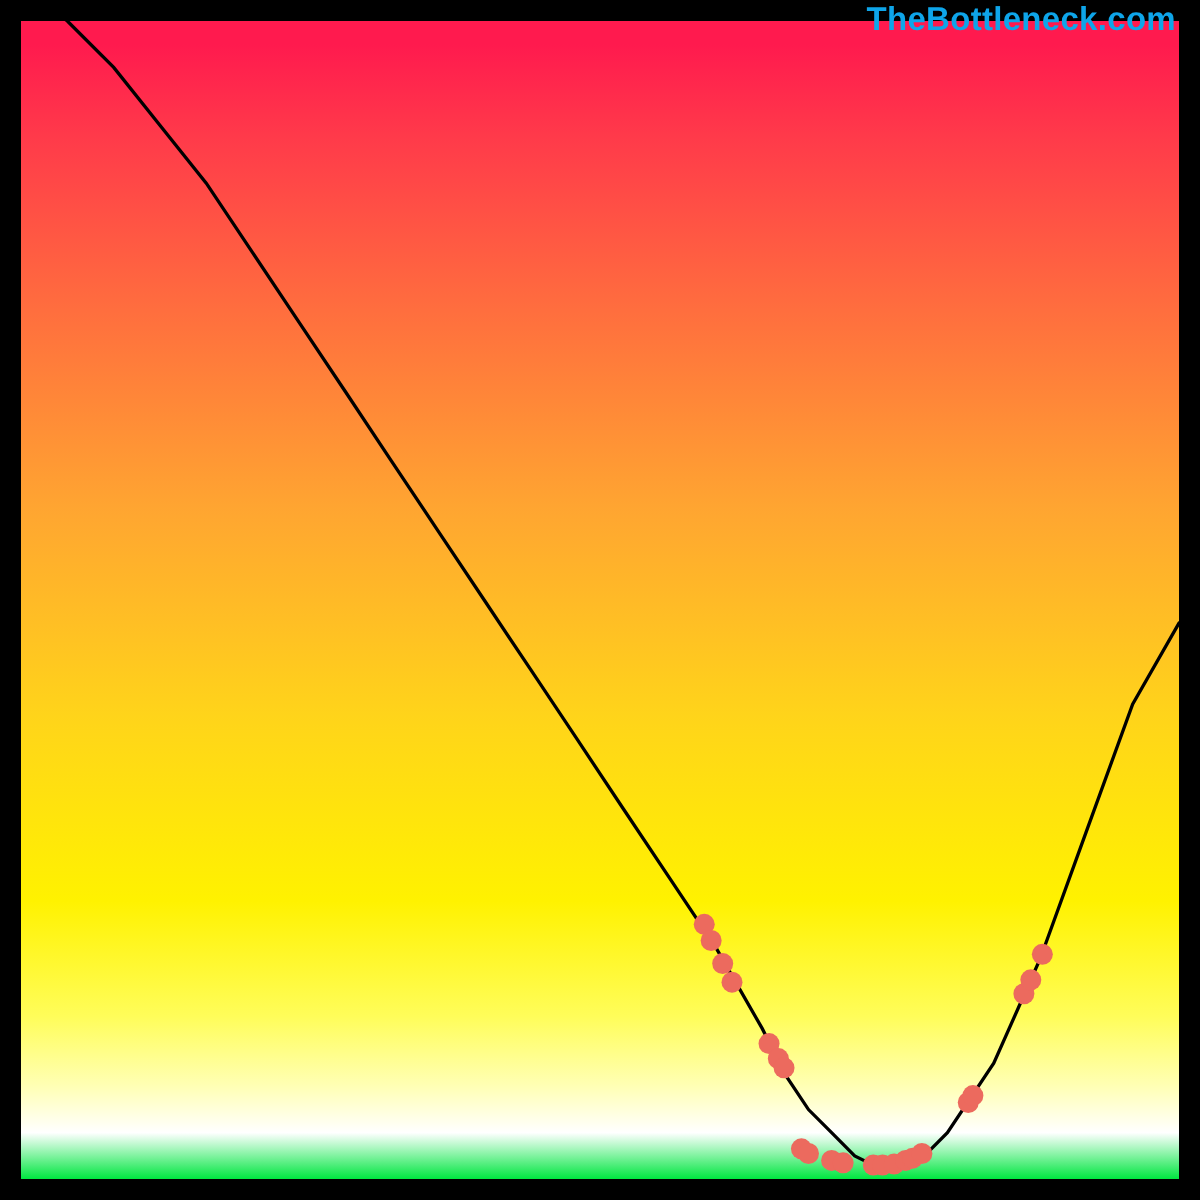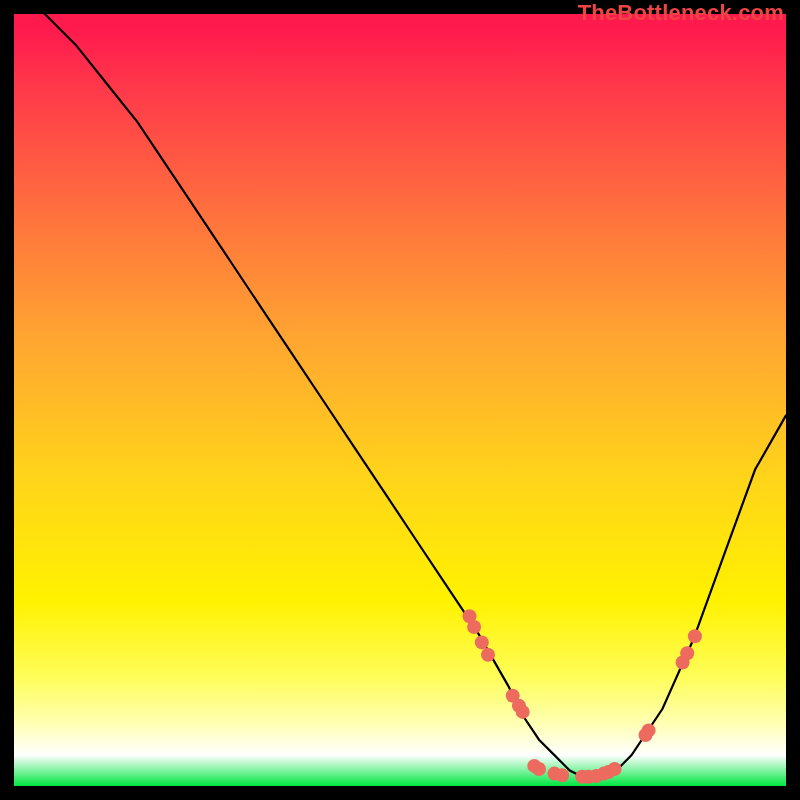--- a/index.html
+++ b/index.html
@@ -27,21 +27,21 @@
       #00e640 100%
     );
   }
 
   .watermark {
     position: absolute;
     right: 16px;
     top: 0px;
     font-size: 22px;
     font-weight: 600;
-    color: #ef4444;
+    color: #0ea5e9;
     letter-spacing: 0.2px;
     user-select: none;
   }
 
   svg.curve {
     position: absolute;
     left: 14px;
     top: 14px;
     width: 772px;
     height: 772px;

